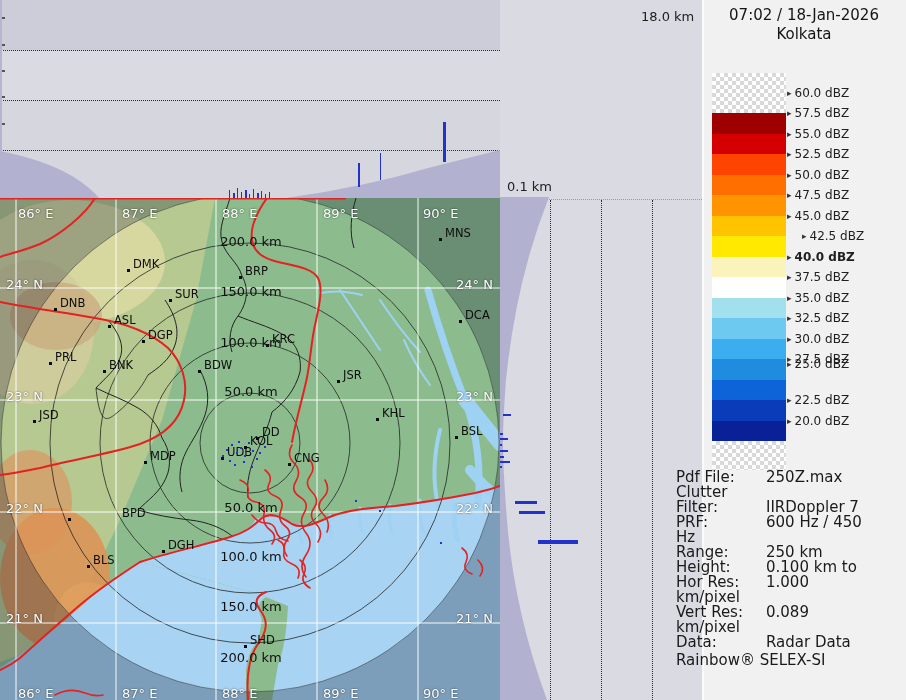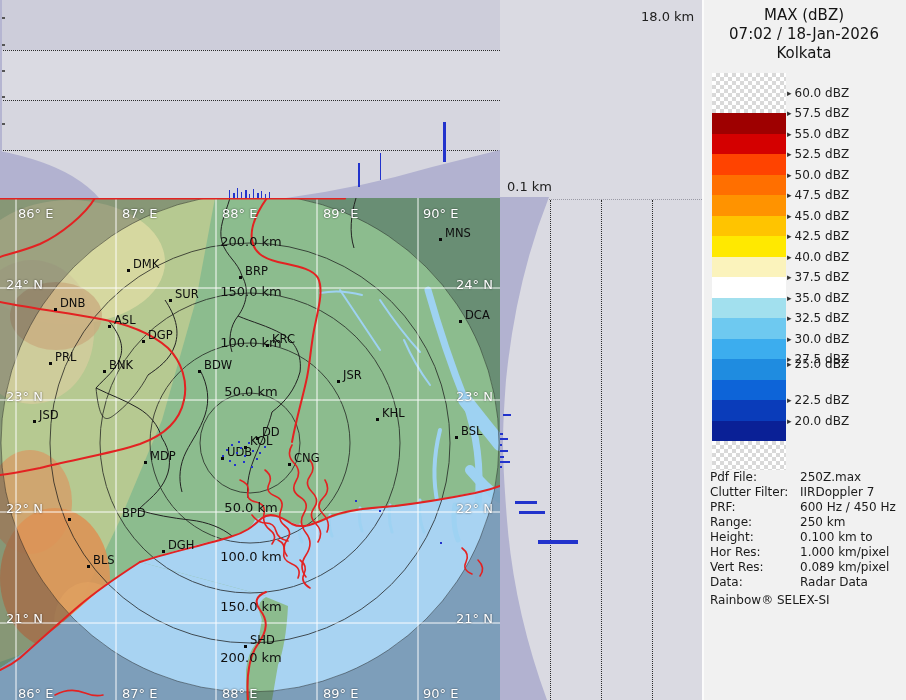--- a/index.html
+++ b/index.html
@@ -20,21 +20,21 @@
   .infopanel{left:702px;top:0;width:204px;height:700px;background:#f1f1f1;border-left:2px solid #fbfbfb;}
   .title{left:702px;top:6px;width:204px;text-align:center;font-size:15px;line-height:19px;color:#141414;}
   .checker{background-color:#fff;
     background-image:linear-gradient(45deg,#d9d9d9 25%,transparent 25%,transparent 75%,#d9d9d9 75%),
                      linear-gradient(45deg,#d9d9d9 25%,transparent 25%,transparent 75%,#d9d9d9 75%);
     background-size:8px 8px;background-position:0 0,4px 4px;}
   #legend-swatches{left:712px;top:73px;width:74px;}
   .band{width:74px;}
   .legend-label{position:absolute;left:787px;font-size:12px;line-height:16px;color:#202020;white-space:nowrap;}
   .legend-label .arr{font-size:9px;vertical-align:1px;margin-right:3px;color:#333;}
-  #metadata{left:710px;top:470px;width:192px;font-size:12px;line-height:15px;color:#1a1a1a;}
+  #metadata{left:676px;top:470px;width:192px;font-size:15px;line-height:15px;color:#1a1a1a;}
   .meta-row span.l{display:inline-block;width:90px;}
   .meta-footer{margin-top:3px;}
   
   .axis-label{font-size:13px;color:#202020;white-space:nowrap;}
   
   .grat-label{position:absolute;font-size:13px;color:#ffffff;white-space:nowrap;
               text-shadow:0 0 2px rgba(0,0,0,.65);}
   .ring-label{position:absolute;width:90px;text-align:center;font-size:13px;color:#101010;white-space:nowrap;}
   .city-dot{position:absolute;width:3px;height:3px;background:#0a0a0a;}
   .city-label{position:absolute;font-size:11.5px;color:#0d0d0d;white-space:nowrap;}
@@ -287,21 +287,20 @@
       <div class="echo" style="left: 355px; top: 500px; width: 2px; height: 2px;"></div>
       <div class="echo" style="left: 379px; top: 510px; width: 2px; height: 2px;"></div>
       <div class="echo" style="left: 440px; top: 542px; width: 2px; height: 2px;"></div>
     </div>
 
   <div class="abs axis-label" style="left:641px;top:9px;">18.0 km</div>
   <div class="abs axis-label" style="left:507px;top:179px;">0.1 km</div>
 
   <div class="abs infopanel"></div>
   <div class="abs title">
-    <div>MAX (dBZ)</div>
     <div>07:02 / 18-Jan-2026</div>
     <div>Kolkata</div>
   </div>
 
   <div id="legend-swatches" class="abs">
     <div class="band checker" style="height:40px;"></div>
     <div id="legend-bands">
         <div class="band" style="height: 20.5px; background: rgb(158, 0, 0);"></div>
         <div class="band" style="height: 20.5px; background: rgb(212, 0, 0);"></div>
         <div class="band" style="height: 20.5px; background: rgb(255, 67, 0);"></div>
@@ -322,22 +321,22 @@
     <div class="band checker" style="height:29px;"></div>
   </div>
   <div id="legend-labels">
       <div class="legend-label" style="top: 84.5px;"><span class="arr">▸</span>60.0 dBZ</div>
       <div class="legend-label" style="top: 105px;"><span class="arr">▸</span>57.5 dBZ</div>
       <div class="legend-label" style="top: 125.5px;"><span class="arr">▸</span>55.0 dBZ</div>
       <div class="legend-label" style="top: 146px; text-align: right;"><span class="arr">▸</span>52.5 dBZ</div>
       <div class="legend-label" style="top: 166.5px;"><span class="arr">▸</span>50.0 dBZ</div>
       <div class="legend-label" style="top: 187px;"><span class="arr">▸</span>47.5 dBZ</div>
       <div class="legend-label" style="top: 207.5px;"><span class="arr">▸</span>45.0 dBZ</div>
-      <div class="legend-label" style="top: 228px;"><span class="arr">▸</span>42.5 dBZ</div>
-      <div class="legend-label" style="top: 248.5px;"><span class="arr">▸</span>40.0 dBZ</div>
+      <div class="legend-label" style="top: 228px; padding-left: 15px;"><span class="arr">▸</span>42.5 dBZ</div>
+      <div class="legend-label" style="top: 248.5px; font-weight: bold;"><span class="arr">▸</span>40.0 dBZ</div>
       <div class="legend-label" style="top: 269px;"><span class="arr">▸</span>37.5 dBZ</div>
       <div class="legend-label" style="top: 289.5px;"><span class="arr">▸</span>35.0 dBZ</div>
       <div class="legend-label" style="top: 310px;"><span class="arr">▸</span>32.5 dBZ</div>
       <div class="legend-label" style="top: 330.5px;"><span class="arr">▸</span>30.0 dBZ</div>
       <div class="legend-label" style="top: 351px;"><span class="arr">▸</span>27.5 dBZ</div>
       <div class="legend-label" style="top: 356px;"><span class="arr">▸</span>25.0 dBZ</div>
       <div class="legend-label" style="top: 392px;"><span class="arr">▸</span>22.5 dBZ</div>
       <div class="legend-label" style="top: 412.5px;"><span class="arr">▸</span>20.0 dBZ</div>
     </div>
 

